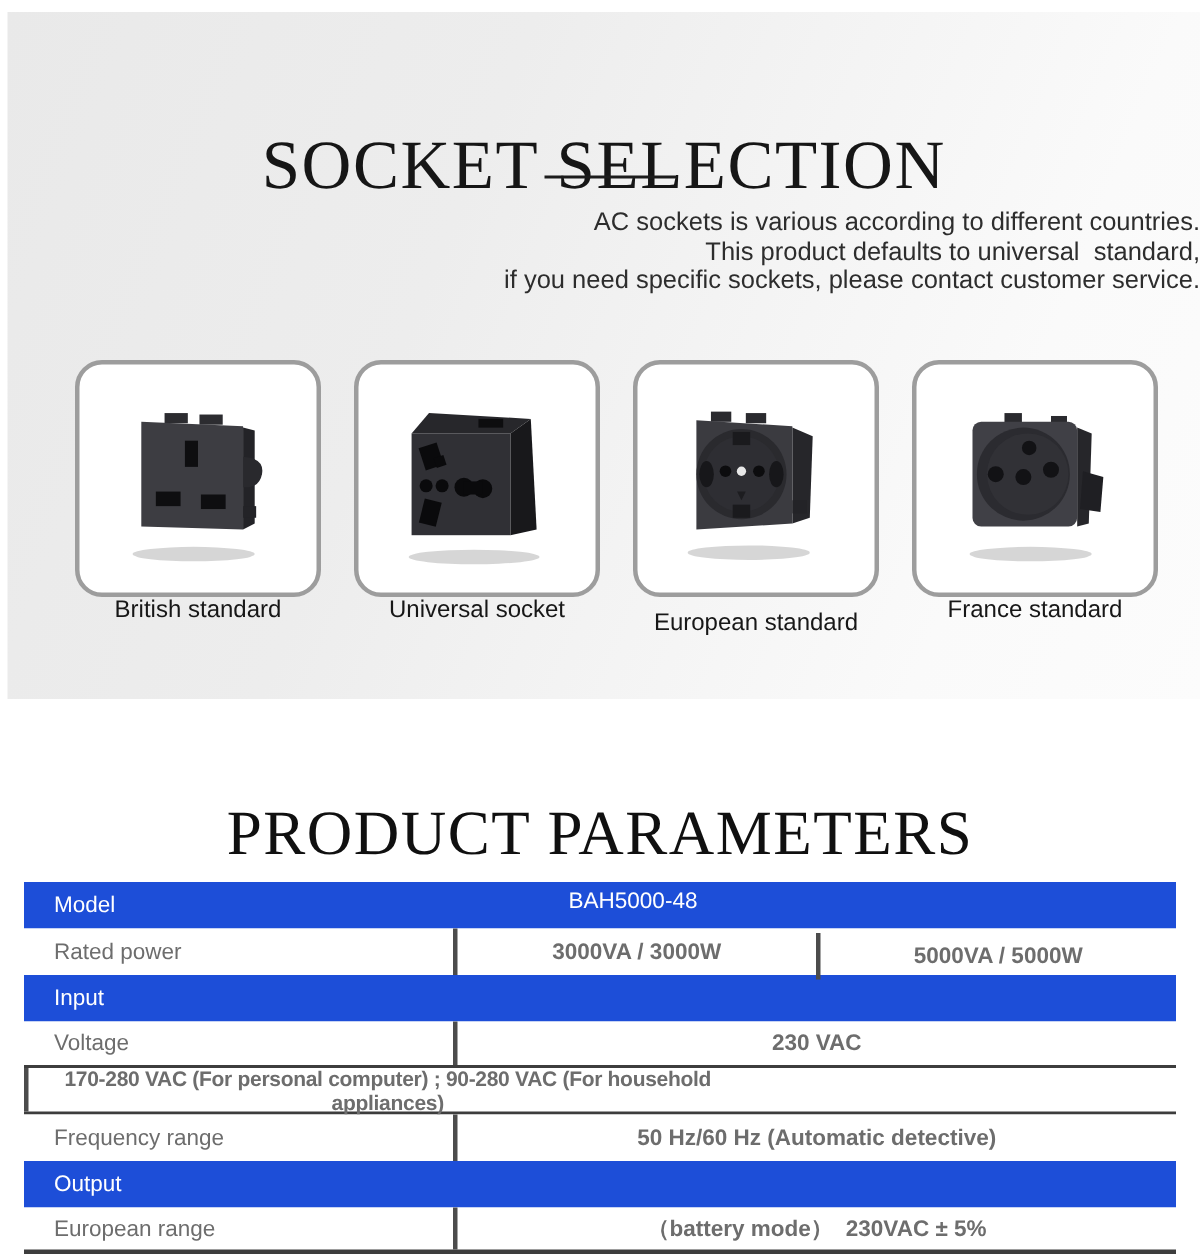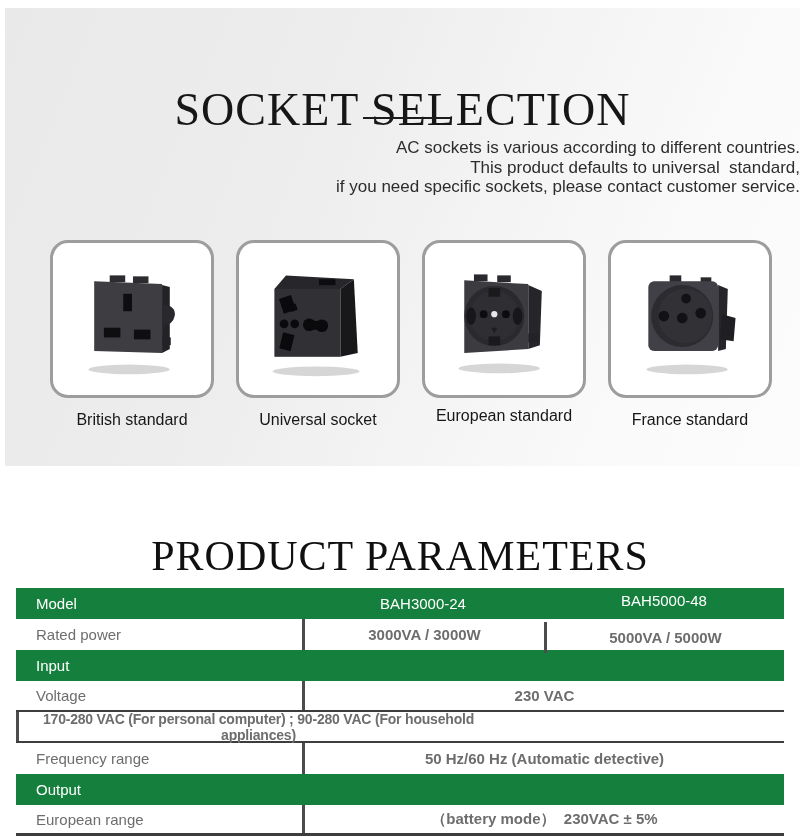--- a/index.html
+++ b/index.html
@@ -37,36 +37,36 @@
     display:flex; gap:22px;
   }
   .card-wrap { width:164px; }
   .card {
     width:164px; height:158px; box-sizing:border-box;
     border:3px solid #9d9d9d; border-radius:18px; background:#fff;
     display:flex; align-items:center; justify-content:center;
   }
   .card svg { width:126px; height:126px; }
   .card-label {
-    margin-top:13px; text-align:center; font-size:16px; color:#171717;
+    text-align:center; font-size:16px; color:#171717;
   }
   .card-wrap.up .card-label { margin-top:9px; }
 
   
   .params-title {
     position:absolute; top:497px; left:0; width:100%;
     text-align:center; font-family:"Liberation Serif", serif;
     font-size:42px; letter-spacing:1px; color:#101010; font-weight:400;
   }
   .ptable {
     position:absolute; left:16px; top:588px; width:768px;
     font-size:15px; color:#6d6d6d;
   }
   .trow { display:flex; height:31px; box-sizing:border-box; background:#fff; }
-  .trow.dark { background:#15803d; color:#ffffff; }
+  .trow.dark { background:#1d4ed8; color:#ffffff; }
   .trow.rule { border-bottom:2px solid #3d3d3d; }
   .trow.rule-thick { border-bottom:3px solid #3d3d3d; }
   .cell { display:flex; align-items:center; box-sizing:border-box; height:100%; white-space:pre-wrap; }
   .cell-label { width:286px; padding-left:20px; }
   .cell-mid   { width:242px; justify-content:center; text-align:center; }
   .cell-right { width:240px; justify-content:center; text-align:center; }
   .cell-span  { width:482px; justify-content:center; text-align:center; }
   .vdiv { border-left:3px solid #4c4c4c;font-weight:bold; }
   .raise { transform:translateY(-3px); }
   .lower { transform:translateY(3px); }
@@ -178,21 +178,20 @@
 
     </div>
   </section>
 
   <h2 class="params-title">PRODUCT PARAMETERS</h2>
 
   <div class="ptable">
 
     <div class="trow dark">
       <div class="cell cell-label">Model</div>
-      <div class="cell cell-mid">BAH3000-24</div>
       <div class="cell cell-right raise">BAH5000-48</div>
     </div>
 
     <div class="trow">
       <div class="cell cell-label">Rated power</div>
       <div class="cell cell-mid vdiv">3000VA / 3000W</div>
       <div class="cell cell-right vdiv lower">5000VA / 5000W</div>
     </div>
 
     <div class="trow dark">

